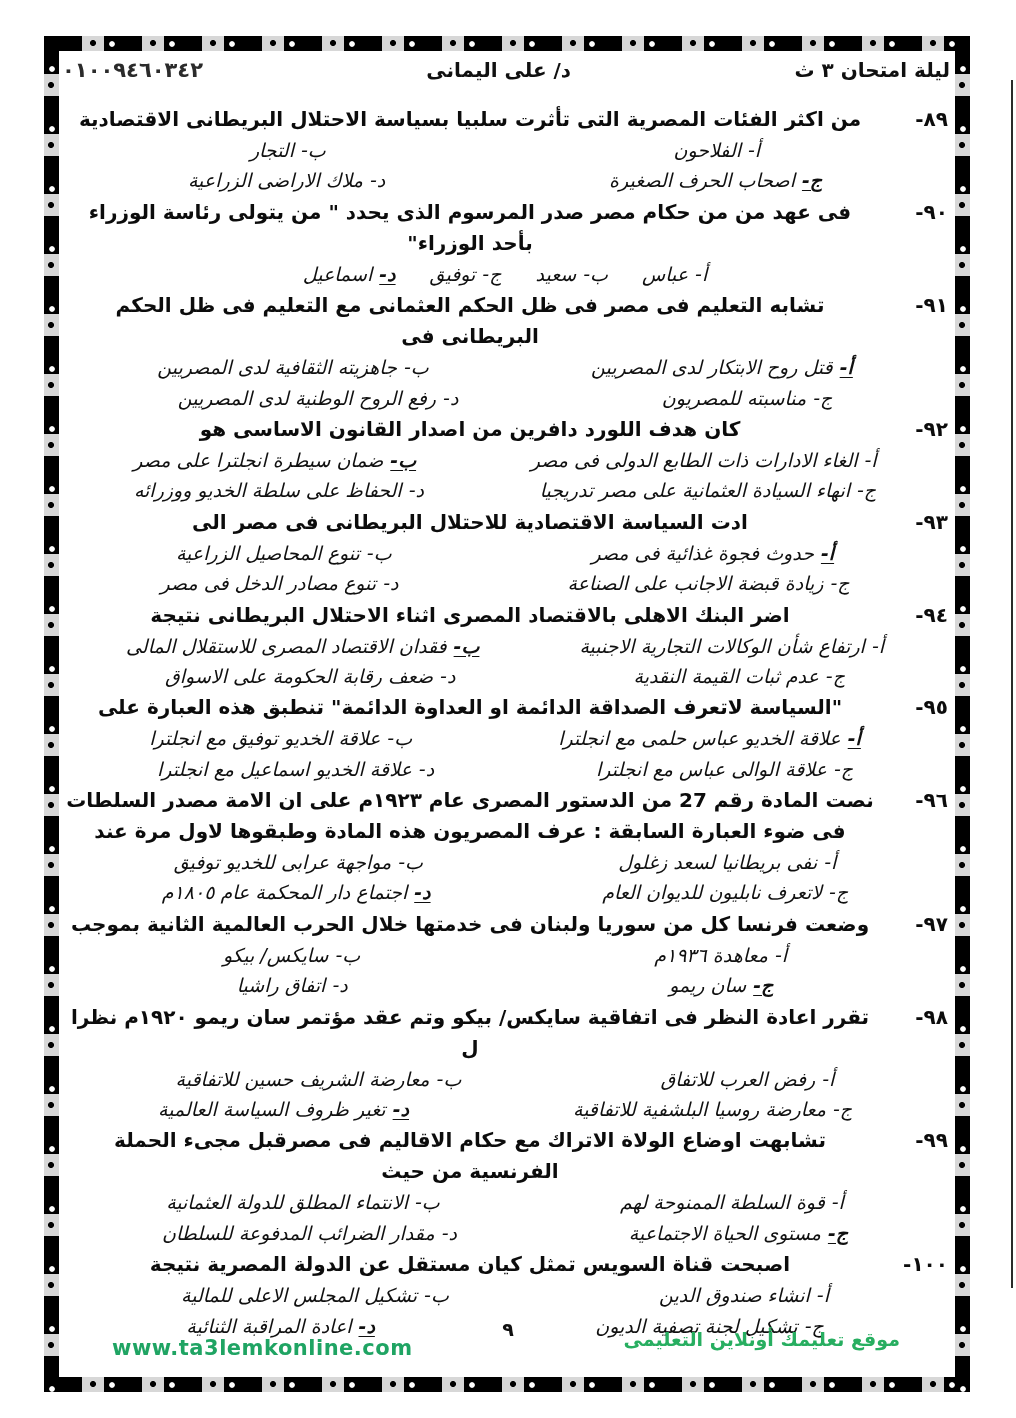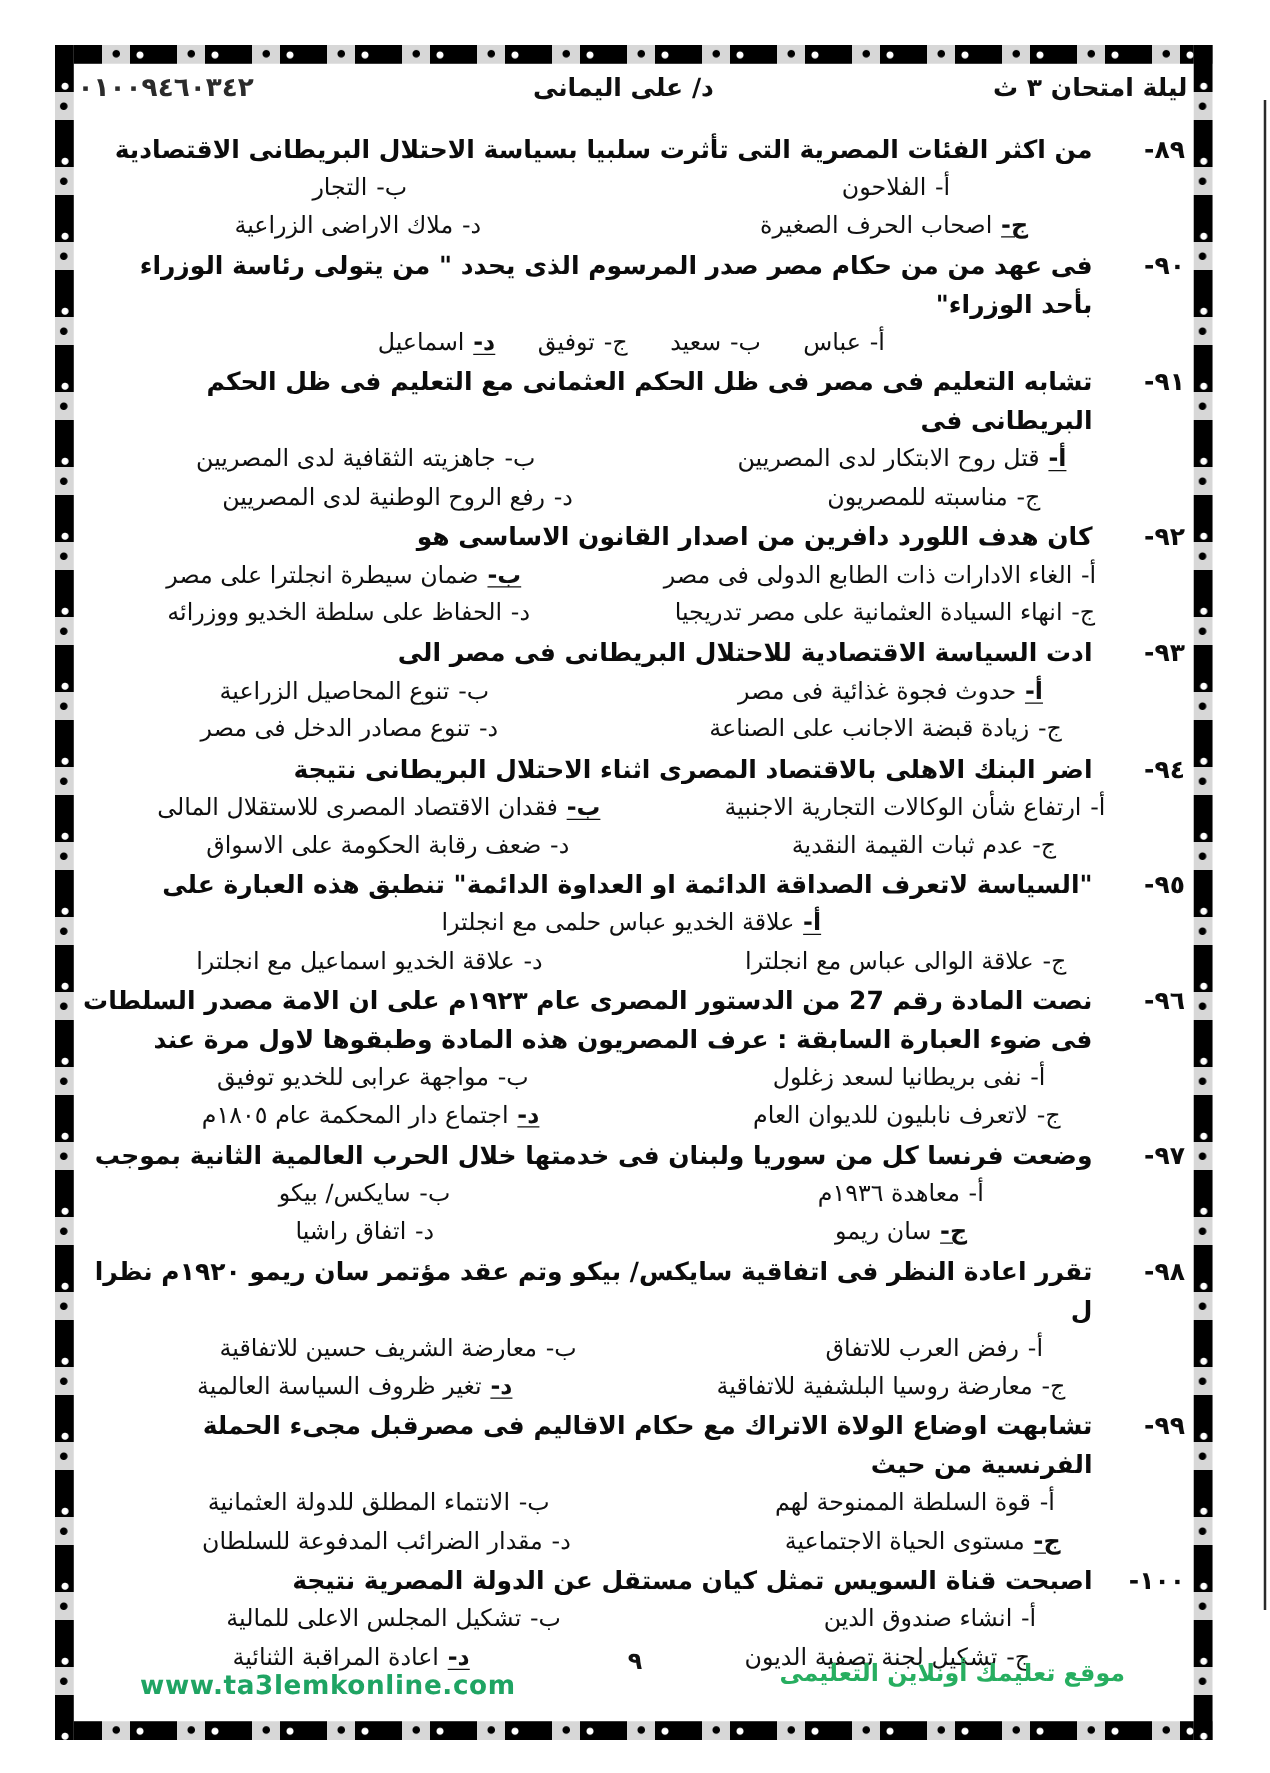--- a/index.html
+++ b/index.html
@@ -44,24 +44,24 @@
   .header .phone{font-size:21px;color:#2b2b2b;letter-spacing:1px;}
 
   
   .questions{
     position:absolute;top:104px;right:68px;left:66px;
     direction:rtl;text-align:right;
   }
   .q{margin-bottom:1px;}
   .q-head{display:flex;gap:28px;font-weight:700;font-size:20px;line-height:1.55;color:#0c0c0c;}
   .q-num{min-width:46px;white-space:nowrap;text-align:right;}
-  .q-stem{flex:1;}
+  .q-stem{flex:1;text-align:center;}
   .opt-row{display:flex;justify-content:space-around;font-size:19px;line-height:1.6;padding:0 14px 0 10px;}
   .opt-row.inline{justify-content:center;gap:34px;}
-  .opt{display:inline-block;}
+  .opt{display:inline-block;font-style:italic;}
   .letter{margin-inline-end:7px;white-space:nowrap;}
   .letter.marked{font-weight:700;text-decoration:underline;text-underline-offset:3px;}
 
   
   .page-num{position:absolute;left:0;right:0;top:1318px;text-align:center;font-size:19px;font-weight:700;}
   .site-url{position:absolute;left:112px;top:1336px;font-size:21px;font-weight:700;color:#1fa463;letter-spacing:.5px;direction:ltr;}
   .site-name{position:absolute;right:116px;top:1328px;font-size:19px;font-weight:700;color:#27ae60;}
 </style>
 </head>
 <body>
@@ -161,20 +161,21 @@
         <span class="opt"><span class="letter">د-</span><span class="otext">ضعف رقابة الحكومة على الاسواق</span></span>
       </div>
     </div>
     <div class="q">
       <div class="q-head">
         <span class="q-num">٩٥-</span>
         <span class="q-stem">"السياسة لاتعرف الصداقة الدائمة او العداوة الدائمة" تنطبق هذه العبارة على</span>
       </div>
       <div class="opt-row">
         <span class="opt"><span class="letter marked">أ-</span><span class="otext">علاقة الخديو عباس حلمى مع انجلترا</span></span>
+        <span class="opt"><span class="letter">ب-</span><span class="otext">علاقة الخديو توفيق مع انجلترا</span></span>
       </div>
       <div class="opt-row">
         <span class="opt"><span class="letter">ج-</span><span class="otext">علاقة الوالى عباس مع انجلترا</span></span>
         <span class="opt"><span class="letter">د-</span><span class="otext">علاقة الخديو اسماعيل مع انجلترا</span></span>
       </div>
     </div>
     <div class="q">
       <div class="q-head">
         <span class="q-num">٩٦-</span>
         <span class="q-stem">نصت المادة رقم 27 من الدستور المصرى عام ١٩٢٣م على ان الامة مصدر السلطات فى ضوء العبارة السابقة : عرف المصريون هذه المادة وطبقوها لاول مرة عند</span>

